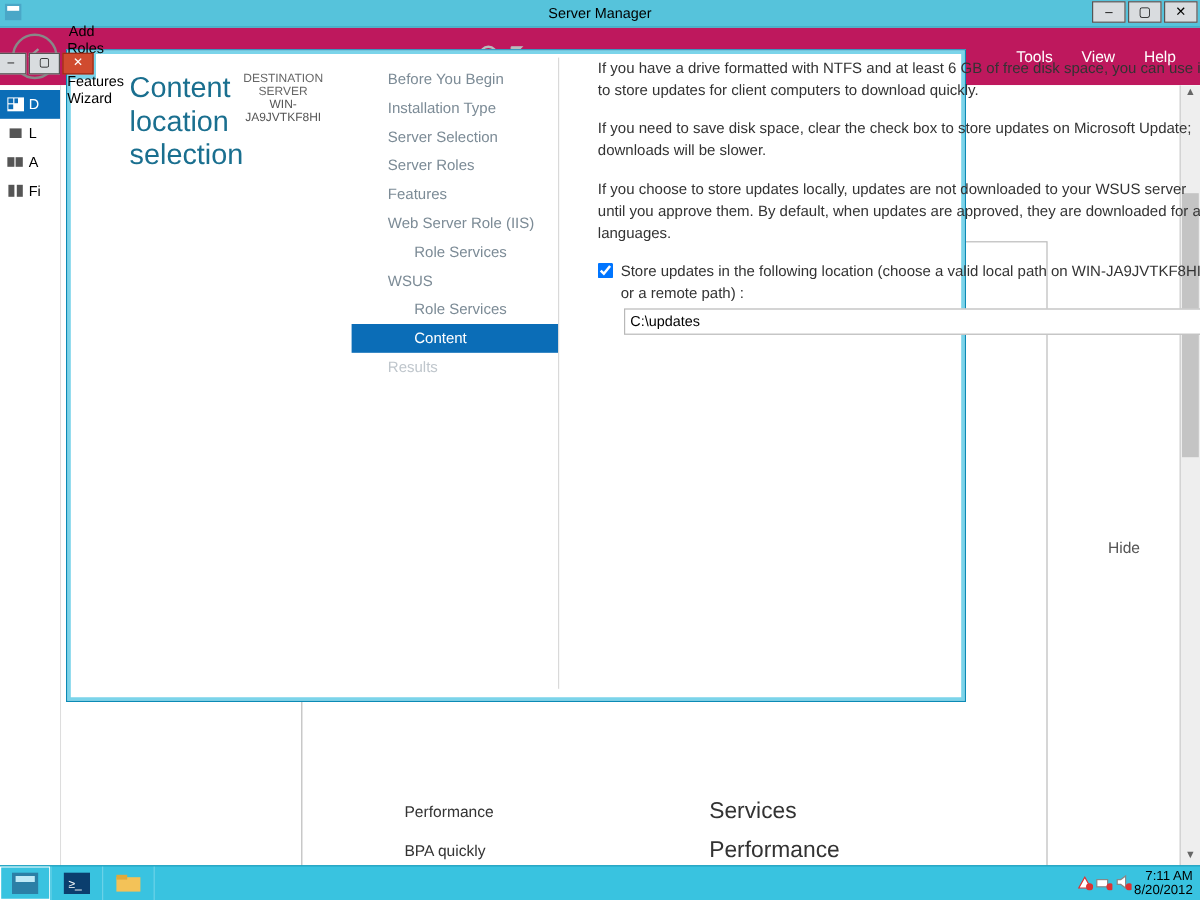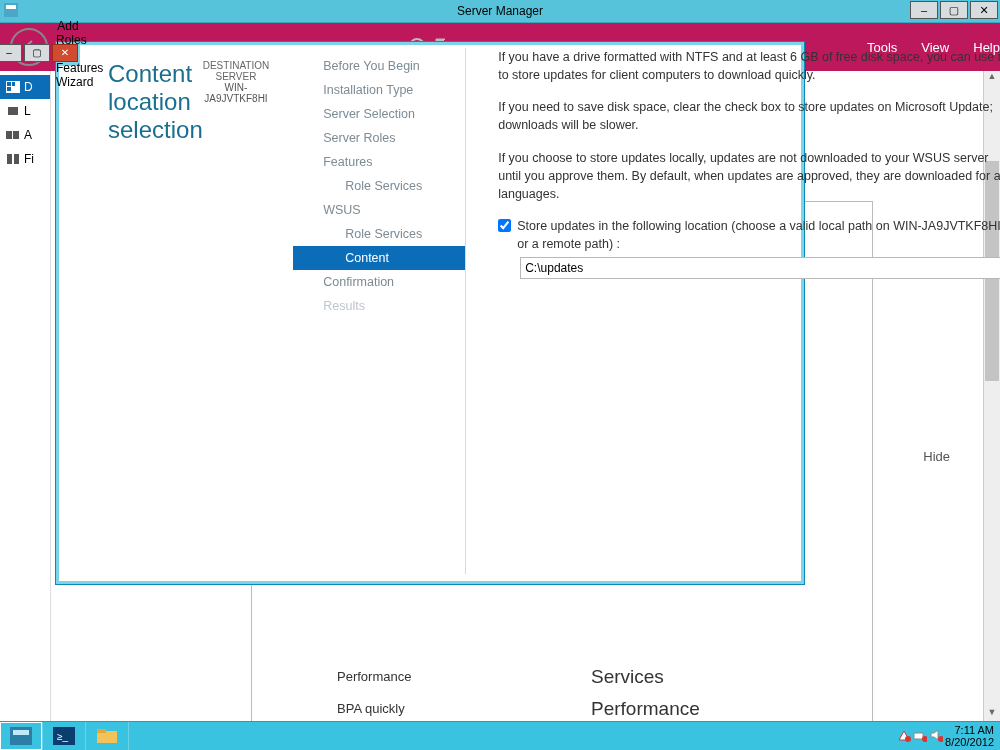--- a/index.html
+++ b/index.html
@@ -37,21 +37,21 @@
   .sm-header {
     height: 48px; background: #be185d;
     display: flex; align-items: center;
     color: #fff;
   }
   .back-btn {
     width: 34px; height: 34px; border: 2px solid #888; border-radius: 50%;
     margin-left: 10px; display: flex; align-items: center; justify-content: center;
     color: #aaa; cursor: pointer;
   }
-  .sm-header .menu { margin-left: auto; display: flex; gap: 24px; font-size: 13px; }
+  .sm-header .menu { margin-left: auto; display: flex; gap: 24px; padding-right: 20px; font-size: 13px; }
   .sm-header .menu span { cursor: pointer; }
   .sm-header .refresh-flag { display:flex; gap:6px; margin-right:20px; }
   .sm-body {
     display: flex; height: calc(750px - 22px - 48px - 28px);
   }
   .sm-sidebar {
     width: 50px; background: #fff; border-right: 1px solid #ddd;
     padding-top: 4px;
   }
   .sm-sidebar .item { height: 24px; display:flex; align-items:center; padding-left:6px; font-size:12px; cursor:pointer; }
@@ -255,25 +255,25 @@
     </div>
   </div>
 
   <div class="wz-content">
     <div class="wz-nav wz-nav-border" id="wz-nav">
         <div class="first-level">Before You Begin</div>
         <div class="first-level">Installation Type</div>
         <div class="first-level">Server Selection</div>
         <div class="first-level">Server Roles</div>
         <div class="first-level">Features</div>
+        <div class="first-level">Web Server Role (IIS)</div>
         <div class="sub">Role Services</div>
         <div class="first-level">WSUS</div>
         <div class="sub">Role Services</div>
         <div class="sub sel">Content</div>
-        <div class="first-level">Confirmation</div>
         <div class="first-level disabled">Results</div>
       </div>
 
     <div class="wz-pane">
       <p>If you have a drive formatted with NTFS and at least 6 GB of free disk space, you can use it to store updates for client computers to download quickly.</p>
       <p>If you need to save disk space, clear the check box to store updates on Microsoft Update; downloads will be slower.</p>
       <p>If you choose to store updates locally, updates are not downloaded to your WSUS server until you approve them. By default, when updates are approved, they are downloaded for all languages.</p>
       <div class="wz-check">
         <input type="checkbox" id="store-cb" checked="" style="">
         <label for="store-cb">Store updates in the following location (choose a valid local path on WIN-JA9JVTKF8HI, or a remote path) :</label>

